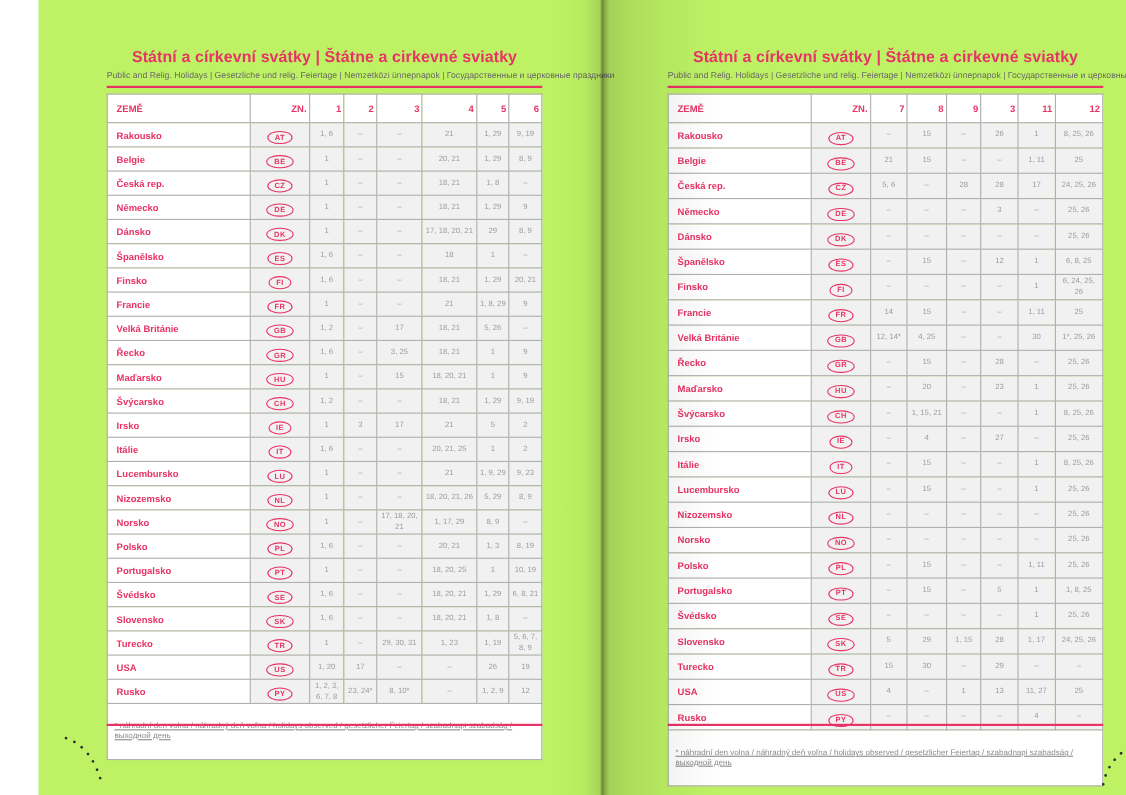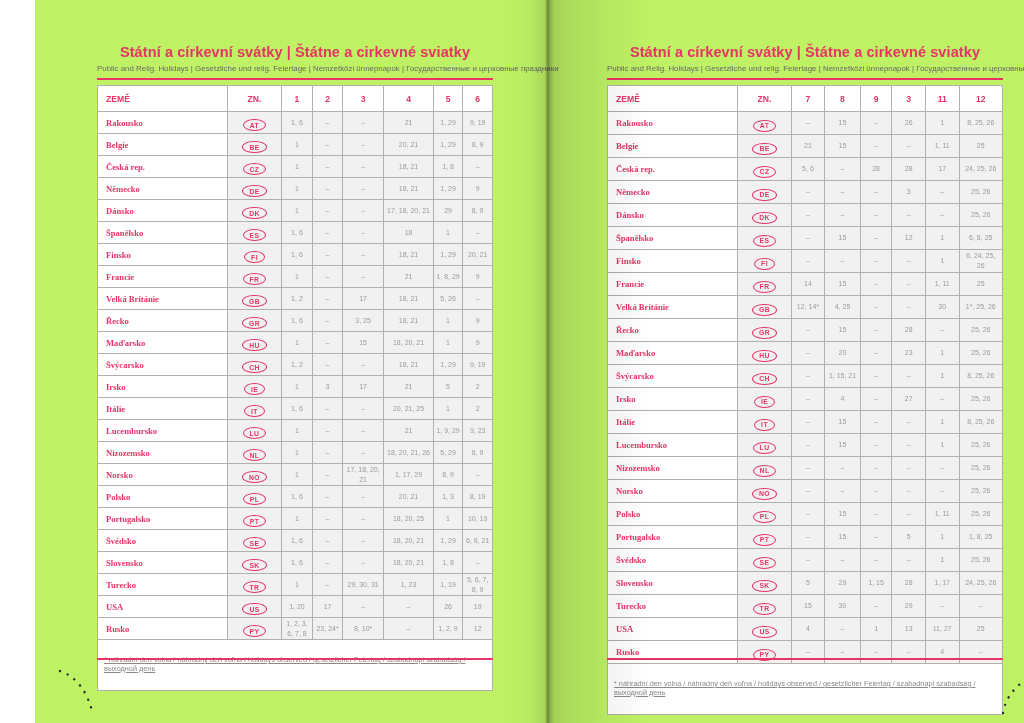--- a/index.html
+++ b/index.html
@@ -18,25 +18,25 @@
   .page-title{margin-top:44px;text-align:center;color:var(--pink);font-weight:bold;font-size:14.5px;letter-spacing:.1px;white-space:nowrap;}
   .page-subtitle{margin-top:4px;text-align:center;color:#686868;font-size:7.9px;letter-spacing:0;white-space:nowrap;}
   .rule{height:2px;background:var(--pink);margin-top:5px;}
   .rule.bottom{position:absolute;top:658px;left:0;width:100%;margin:0;}
 
   table.holiday-table{
     width:100%;margin-top:5px;border-collapse:collapse;table-layout:fixed;
     border:1px solid #737373;
   }
   .holiday-table th,.holiday-table td{border:1px solid var(--line-gray);padding:0 2px;}
-  .holiday-table thead th{height:25px;color:var(--pink);font-size:8.6px;font-weight:bold;background:#fff;text-align:center;}
+  .holiday-table thead th{height:25px;color:var(--pink);font-size:8.6px;font-weight:bold;background:#fff;text-align:right;}
   .holiday-table thead th.country{text-align:left;padding-left:8px;}
   .holiday-table tbody td{height:21px;}
   .tbl-right tbody td{height:22px;}
-  .holiday-table td.country{background:#fff;color:var(--pink);font-weight:bold;font-size:8.6px;text-align:left;padding-left:8px;font-family:Liberation Serif, serif;}
+  .holiday-table td.country{background:#fff;color:var(--pink);font-weight:bold;font-size:8.6px;text-align:left;padding-left:8px;}
   .holiday-table td.zn{background:#f1f1f1;text-align:center;}
   .holiday-table td.val{background:#f1f1f1;text-align:center;color:var(--num-gray);font-size:7px;line-height:1.4;}
   .holiday-table tfoot td{background:#fff;color:#8a8a8a;font-size:7.3px;text-align:left;padding:16px 6px;height:auto;line-height:1.2;text-decoration:underline;}
 
   .code-badge{
     display:inline-block;border:1.2px solid var(--pink);border-radius:50%;
     color:var(--pink);font-weight:bold;font-size:6.8px;letter-spacing:.4px;
     padding:1.5px 6px;line-height:1.1;background:transparent;
   }
 

